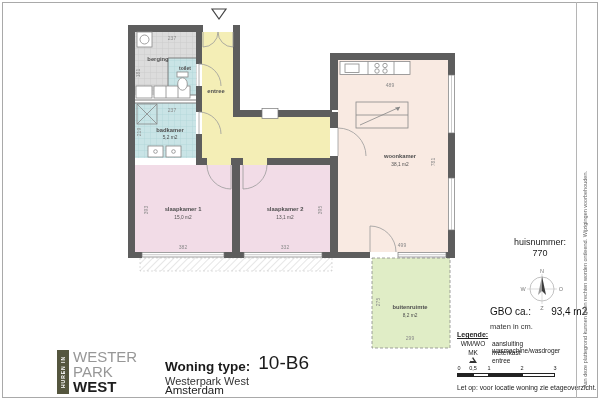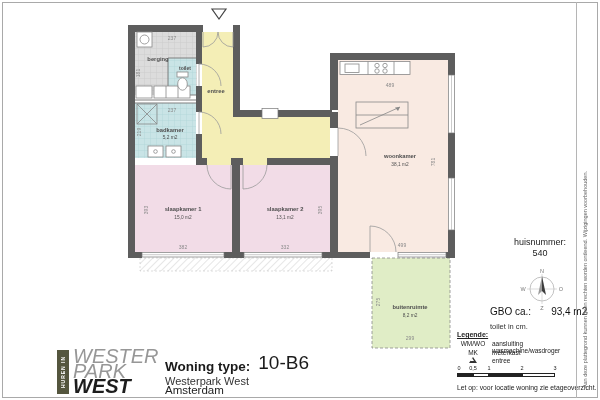--- a/index.html
+++ b/index.html
@@ -24,21 +24,21 @@
   .scalebar{left:457px;top:365px;width:100px;height:16px;}
   .scalebar .num{position:absolute;top:0;font-size:5.5px;color:#222;transform:translateX(-50%);}
   .scalebar .seg{position:absolute;top:8px;height:4px;border:0.5px solid #222;box-sizing:border-box;}
   .note{left:457px;top:384px;font-size:6.8px;color:#222;}
   .disc-col{left:576px;top:2px;width:21px;height:396px;border-left:1px solid #b5b5b5;}
   .disc-text{position:absolute;left:5px;bottom:10px;writing-mode:vertical-rl;transform:rotate(180deg);
              font-size:5.5px;color:#666;white-space:nowrap;}
   
   .logo-bar{left:57px;top:350px;width:12px;height:44px;background:#54563e;display:flex;align-items:center;justify-content:center;}
   .logo-bar span{transform:rotate(-90deg);color:#fff;font-size:5px;font-weight:bold;letter-spacing:1px;white-space:nowrap;}
-  .logo-text{left:73px;top:349px;font-size:20px;line-height:15px;color:#979797;letter-spacing:0;font-style:italic;}
+  .logo-text{left:73px;top:349px;font-size:15px;line-height:15px;color:#979797;letter-spacing:0;}
   .logo-text .l3{color:#1d1d1d;font-weight:bold;}
   .woning-row{left:165px;top:352px;display:flex;align-items:flex-end;}
   .woning-label{font-size:13.5px;font-weight:bold;color:#1a1a1a;}
   .woning-value{font-size:19px;color:#1a1a1a;margin-left:8px;}
   .project{left:165px;top:375px;font-size:11px;font-weight:normal;color:#333;}
   .city{left:165px;top:384px;font-size:11.5px;color:#222;text-align:right;}
 </style>
 </head>
 <body>
 
@@ -203,41 +203,41 @@
       <text x="390" y="87">489</text>
       <text x="435" y="162" transform="rotate(-90,435,162)">781</text>
       <text x="402" y="247">499</text>
       <text x="410" y="340">299</text>
       <text x="380" y="302" transform="rotate(-90,380,302)">275</text>
     </g>
   </svg>
 
   <div class="abs huisnummer">
     <div>huisnummer:</div>
-    <div>540</div>
+    <div>770</div>
   </div>
 
   <svg class="abs" style="left:519px;top:266px" width="46" height="46" viewBox="-23 -23 46 46">
     <circle cx="0" cy="0" r="12" fill="none" stroke="#b3b3b3" stroke-width="0.8"></circle>
     <line x1="0" y1="-15" x2="0" y2="15" stroke="#c4c4c4" stroke-width="0.6"></line>
     <line x1="-15" y1="0" x2="15" y2="0" stroke="#c4c4c4" stroke-width="0.6"></line>
     <polygon points="0,-13 4,6 0,2" fill="#3c3c3c"></polygon>
     <polygon points="0,-13 -4,6 0,2" fill="#9a9a9a"></polygon>
     <g font-size="5.5" fill="#777" text-anchor="middle">
       <text x="0" y="-16.5">N</text>
       <text x="19" y="2">O</text>
       <text x="0" y="21">Z</text>
       <text x="-19" y="2">W</text>
     </g>
   </svg>
 
   <div class="abs gbo">
     <span>GBO ca.:</span><b>93,4 m2</b>
   </div>
-  <div class="abs maten">toilet in cm.</div>
+  <div class="abs maten">maten in cm.</div>
 
   <div class="abs legende-title">Legende:</div>
   <div class="abs lrow" style="left:0;top:340px">
     <span class="lkey">WM/WO</span>
     <span class="lval">aansluiting wasmachine/wasdroger</span>
   </div>
   <div class="abs lrow" style="left:0;top:348.5px">
     <span class="lkey">MK</span>
     <span class="lval">meterkast</span>
   </div>

